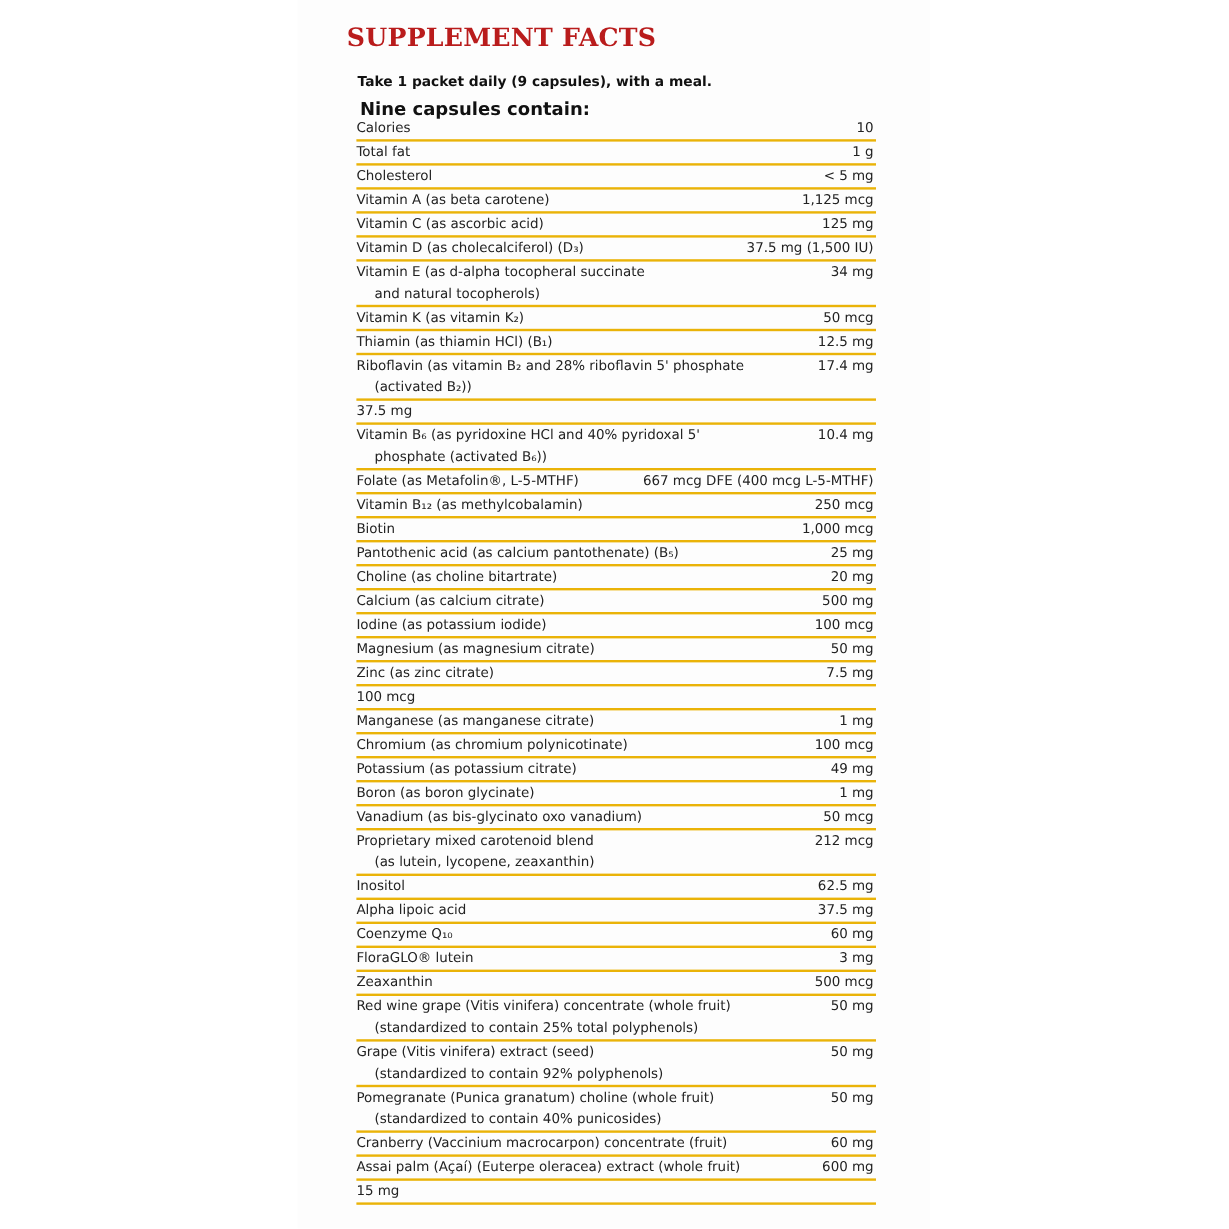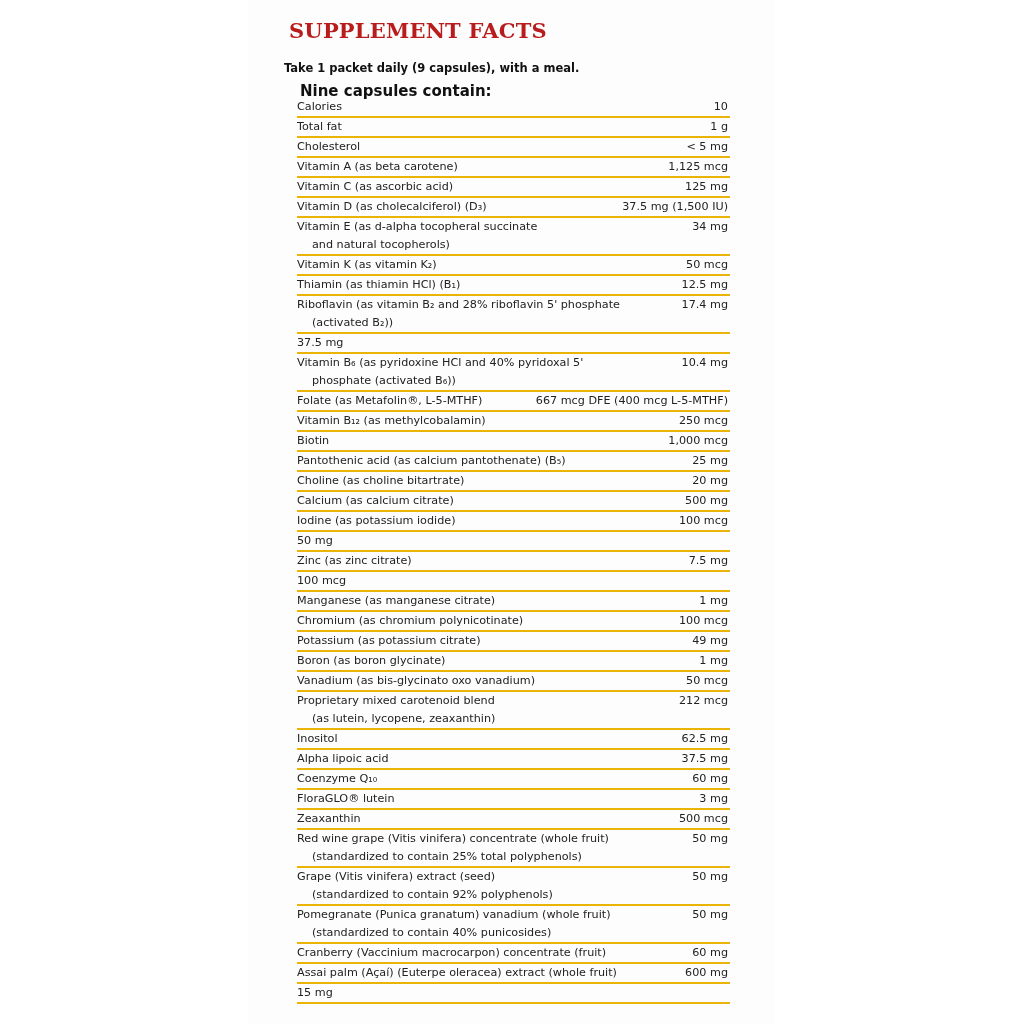--- a/index.html
+++ b/index.html
@@ -9,21 +9,21 @@
   }
   .panel {
     position: absolute; left: 248px; top: 0; width: 527px; height: 1024px; background: #fdfdfd;
   }
   .title {
     position: absolute; left: 289px; top: 18px;
     font-family: "DejaVu Serif", serif; font-weight: bold; font-size: 21px; color: #b91c1c;
     letter-spacing: 0.2px;
   }
   .directions {
-    position: absolute; left: 284px; top: 61px; font-size: 11.5px; font-weight: bold; color: #111;
+    position: absolute; left: 298px; top: 61px; font-size: 11.5px; font-weight: bold; color: #111;
   }
   .contain {
     position: absolute; left: 300px; top: 82px; font-size: 15px; font-weight: bold; color: #111;
   }
   .table {
     position: absolute; left: 297px; top: 98px; width: 433px;
   }
   .row {
     display: flex; justify-content: space-between; align-items: flex-start;
     border-bottom: 2px solid #eab308; font-size: 11.2px; color: #222; line-height: 18px;
@@ -111,20 +111,21 @@
     </div>
     <div class="row">
       <div class="name"><span>Calcium (as calcium citrate)</span></div>
       <div class="amt">500 mg</div>
     </div>
     <div class="row">
       <div class="name"><span>Iodine (as potassium iodide)</span></div>
       <div class="amt">100 mcg</div>
     </div>
     <div class="row">
+      <div class="name"><span>Magnesium (as magnesium citrate)</span></div>
       <div class="amt">50 mg</div>
     </div>
     <div class="row">
       <div class="name"><span>Zinc (as zinc citrate)</span></div>
       <div class="amt">7.5 mg</div>
     </div>
     <div class="row">
       <div class="amt">100 mcg</div>
     </div>
     <div class="row">
@@ -173,21 +174,21 @@
     </div>
     <div class="row">
       <div class="name"><span>Red wine grape (Vitis vinifera) concentrate (whole fruit)</span><span class="sub">(standardized to contain 25% total polyphenols)</span></div>
       <div class="amt">50 mg</div>
     </div>
     <div class="row">
       <div class="name"><span>Grape (Vitis vinifera) extract (seed)</span><span class="sub">(standardized to contain 92% polyphenols)</span></div>
       <div class="amt">50 mg</div>
     </div>
     <div class="row">
-      <div class="name"><span>Pomegranate (Punica granatum) vanadium (whole fruit)</span><span class="sub">(standardized to contain 40% punicosides)</span></div>
+      <div class="name"><span>Pomegranate (Punica granatum) choline (whole fruit)</span><span class="sub">(standardized to contain 40% punicosides)</span></div>
       <div class="amt">50 mg</div>
     </div>
     <div class="row">
       <div class="name"><span>Cranberry (Vaccinium macrocarpon) concentrate (fruit)</span></div>
       <div class="amt">60 mg</div>
     </div>
     <div class="row">
       <div class="name"><span>Assai palm (Açaí) (Euterpe oleracea) extract (whole fruit)</span></div>
       <div class="amt">600 mg</div>
     </div>

